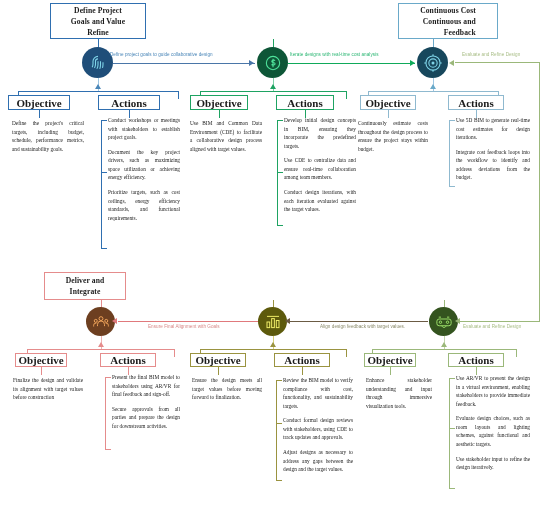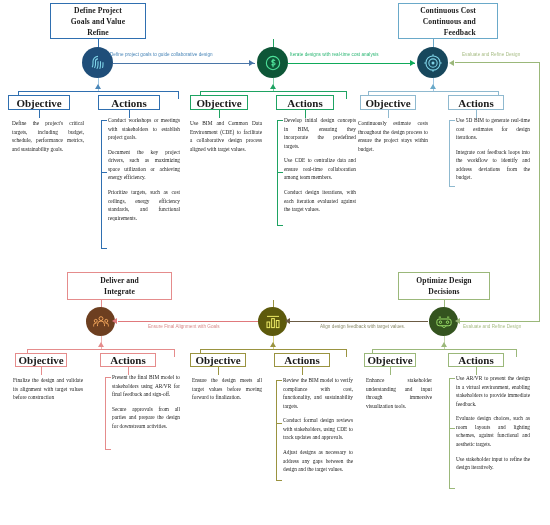--- a/index.html
+++ b/index.html
@@ -181,21 +181,21 @@
   </div>
 
   <div class="ln hl" style="left:113px;top:62.5px;width:142px;background:#4a76a8;"></div>
   <div class="arrow" style="left:249px;top:59.5px;border-top:3px solid transparent;border-bottom:3px solid transparent;border-left:5px solid #4a76a8;"></div>
   <div class="flowlab" style="left:110px;top:52px;color:#4a86b8;">Define project goals to guide collaborative design</div>
 
   <div class="ln hl" style="left:288px;top:62.5px;width:127px;height:1.4px;background:#0faa5a;"></div>
   <div class="arrow" style="left:410px;top:59.5px;border-top:3px solid transparent;border-bottom:3px solid transparent;border-left:5px solid #0faa5a;"></div>
   <div class="flowlab" style="left:290px;top:52px;color:#2bb673;">Iterate designs with real-time cost analysis</div>
 
-  <div class="titlebox" style="left:67px;top:272px;width:105px;height:28px;border-color:#e58c8c;">
+  <div class="titlebox" style="left:44px;top:272px;width:82px;height:28px;border-color:#e58c8c;">
     <div>
       <div>Deliver and</div>
       <div>Integrate</div>
     </div>
   </div>
   <div class="ln vl" style="left:100.5px;top:300px;height:9px;background:#e58c8c;"></div>
 
   <div class="node" style="left:86px;top:307px;width:29px;height:29px;background:#6d3f20;">
     <svg width="18" height="18" viewBox="0 0 24 24" fill="none" stroke="#f0a45a" stroke-width="1.3">
       <circle cx="12" cy="7.5" r="2.6"></circle>
@@ -266,26 +266,20 @@
   <div class="ln vl" style="left:276px;top:380px;height:100px;background:#9a9340;"></div>
   <div class="ln hl" style="left:276px;top:380px;width:6px;background:#9a9340;"></div>
   <div class="ln hl" style="left:276px;top:423px;width:6px;background:#9a9340;"></div>
   <div class="ln hl" style="left:276px;top:480px;width:6px;background:#9a9340;"></div>
   <div class="txt" style="left:283px;top:376px;width:70px;">
     <p>Review the BIM model to verify compliance with cost, functionality, and sustainability targets.</p>
     <p>Conduct formal design reviews with stakeholders, using CDE to track updates and approvals.</p>
     <p>Adjust designs as necessary to address any gaps between the design and the target values.</p>
   </div>
 
-  <div class="titlebox" style="left:398px;top:272px;width:92px;height:28px;border-color:#9bb87a;">
-    <div>
-      <div>Optimize Design</div>
-      <div>Decisions</div>
-    </div>
-  </div>
   <div class="ln vl" style="left:443.5px;top:300px;height:9px;background:#9bb87a;"></div>
 
   <div class="node" style="left:429px;top:307px;width:29px;height:29px;background:#34541f;">
     <svg width="18" height="18" viewBox="0 0 24 24" fill="none" stroke="#9ce06a" stroke-width="1.3">
       <rect x="2.5" y="8" width="19" height="9" rx="3"></rect>
       <path d="M9.2 17c.6 1.7 1.6 2.3 2.8 2.3s2.2-.6 2.8-2.3"></path>
       <circle cx="7.3" cy="12.3" r="1.6"></circle>
         <circle cx="16.7" cy="12.3" r="1.6"></circle>
       <path d="M5 5.5h3M16 5.5h3"></path>
     </svg>

